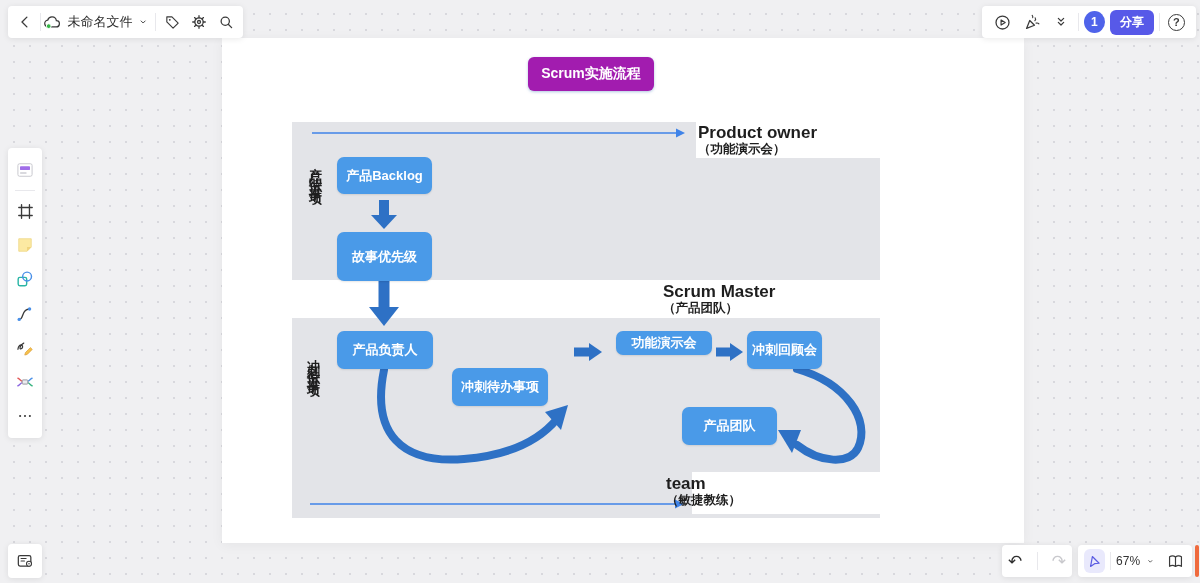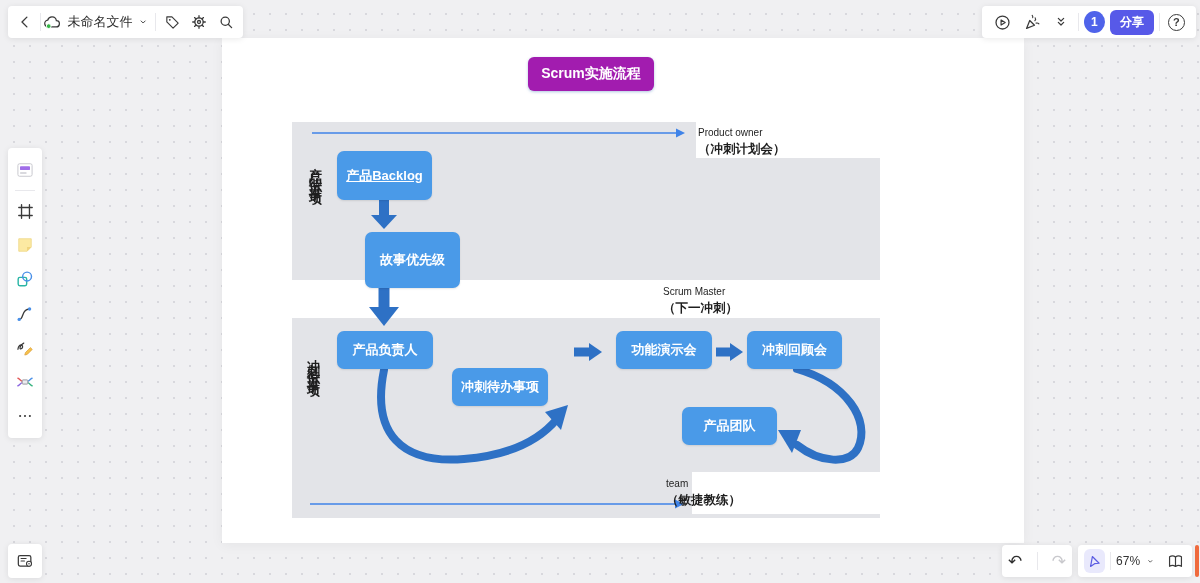--- a/index.html
+++ b/index.html
@@ -49,21 +49,21 @@
     font-size:13px; font-weight:700;
     display:flex; align-items:center; justify-content:center;
     box-shadow:0 1px 2px rgba(0,0,0,.10);
     z-index:3;
   }
   .vlabel {
     position:absolute; writing-mode:vertical-rl; text-orientation:upright;
     font-size:13px; font-weight:700; letter-spacing:5px; color:#1e1e1e; z-index:3;
   }
   .role { position:absolute; text-align:left; line-height:17px; z-index:3; }
-  .role .en { font-size:10px; font-weight:400; }
+  .role .en { font-size:17px; font-weight:700; }
   .role .zh { font-size:12.5px; font-weight:600; }
   .role-po { left:698px; top:124px; width:120px; text-align:left; }
   .role-sm { left:663px; top:283px; width:152px; }
   .role-tm { left:666px; top:475px; width:132px; }
   .arrowlayer { position:absolute; inset:0; z-index:2; pointer-events:none; }
 
   
   .tl-card { left:8px; top:6px; width:235px; height:32px; padding:0 5px; gap:2px; }
   .fname { font-size:13px; color:#2c2c2c; margin:0 3px 0 2px; white-space:nowrap; }
 
@@ -148,47 +148,47 @@
 
   <g>
     <line x1="310" y1="504" x2="675" y2="504" stroke="#3f83e8" stroke-width="1.6"></line>
     <polygon points="675,499.5 675,508.5 684,504" fill="#3f83e8"></polygon>
   </g>
 </svg>
 
 <div class="dtitle">Scrum实施流程</div>
 
 <div class="vlabel" style="left:306px; top:157px;">产品待办事项</div>
-<div class="dbox" style="left:337px; top:151px; width:95px; height:49px;text-decoration:underline;">
+<div class="dbox" style="left:337px; top:157px; width:95px; height:37px;">
   <span>产品Backlog</span>
 </div>
-<div class="dbox" style="left:337px; top:232px; width:95px; height:56px;margin-left:28px;">
+<div class="dbox" style="left:337px; top:232px; width:95px; height:49px;">
   <span>故事优先级</span>
 </div>
 <div class="role role-po">
   <div class="en">Product owner</div>
-  <div class="zh">（冲刺计划会）</div>
+  <div class="zh">（功能演示会）</div>
 </div>
 
 <div class="role role-sm">
   <div class="en">Scrum Master</div>
-  <div class="zh">（下一冲刺）</div>
+  <div class="zh">（产品团队）</div>
 </div>
 
 <div class="vlabel" style="left:304px; top:349px;">冲刺待办事项</div>
 <div class="dbox" style="left:337px; top:331px; width:96px; height:38px;">
   <span>产品负责人</span>
 </div>
 <div class="dbox" style="left:452px; top:368px; width:96px; height:38px;">
   <span>冲刺待办事项</span>
 </div>
-<div class="dbox" style="left:616px; top:331px; width:96px; height:38px;">
+<div class="dbox" style="left:616px; top:331px; width:96px; height:24px;">
   <span>功能演示会</span>
 </div>
-<div class="dbox" style="left:747px; top:331px; width:95px; height:38px;">
+<div class="dbox" style="left:747px; top:331px; width:75px; height:38px;">
   <span>冲刺回顾会</span>
 </div>
 <div class="dbox" style="left:682px; top:407px; width:95px; height:38px;">
   <span>产品团队</span>
 </div>
 <div class="role role-tm">
   <div class="en">team</div>
   <div class="zh">（敏捷教练）</div>
 </div>
 

